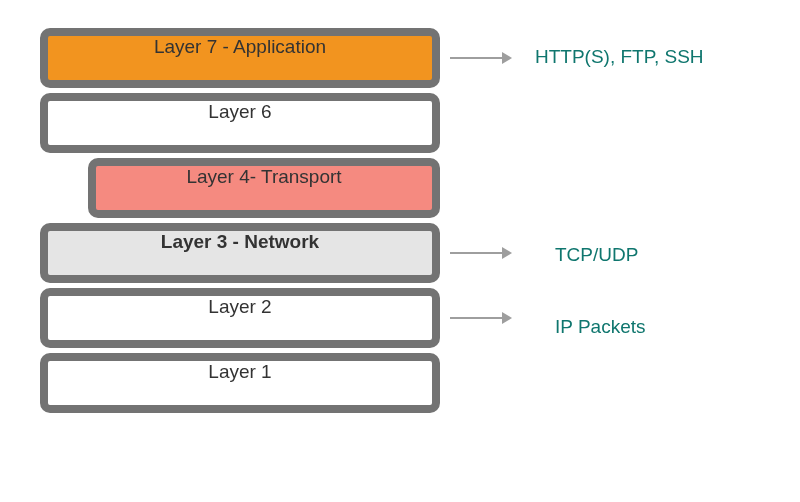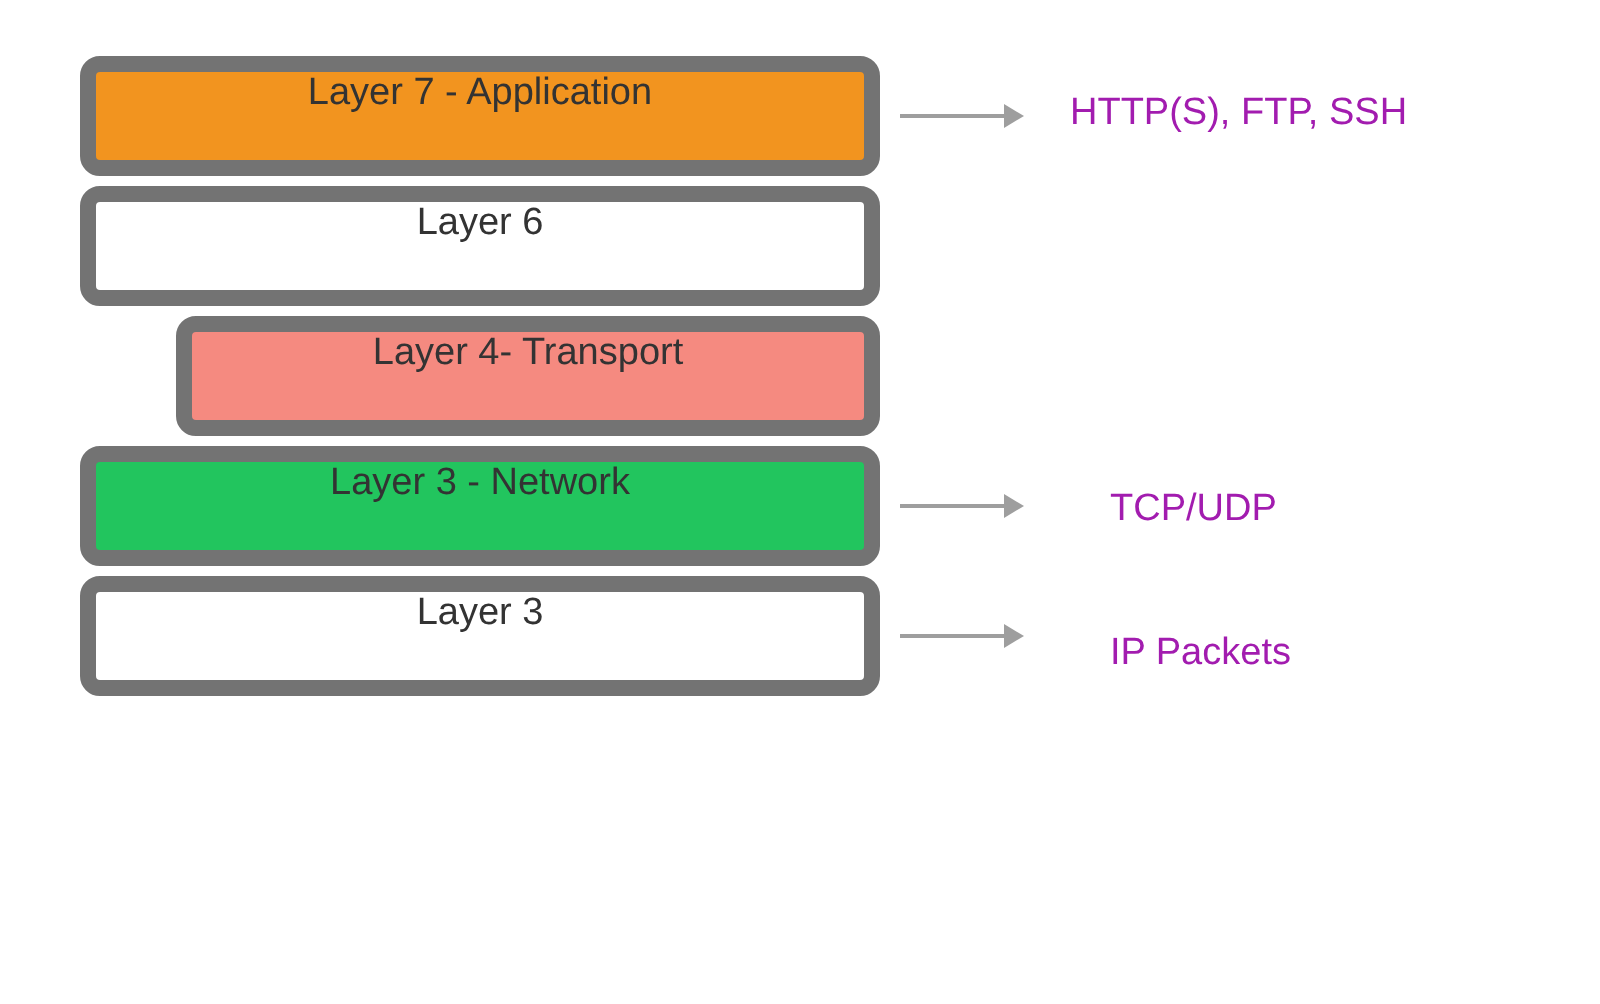--- a/index.html
+++ b/index.html
@@ -27,21 +27,21 @@
     background: #fff;
     display: flex;
     align-items: flex-start;
     justify-content: center;
     margin-bottom: 5px;
     font-size: 19px;
   }
   .layer:last-child { margin-bottom: 0; }
   .layer.orange { background: #f2941f; }
   .layer.red    { background: #f58a80; margin-left: 48px; }
-  .layer.green  { background: #22c55e; }
+  .layer.green  { background: #e5e5e5; font-weight: bold; }
 
   .arrow {
     position: absolute;
     display: flex;
     align-items: center;
     color: #9e9e9e;
   }
   .arrow .shaft {
     width: 52px;
     height: 2px;
@@ -49,41 +49,44 @@
   }
   .arrow .head {
     width: 0; height: 0;
     border-left: 10px solid #9e9e9e;
     border-top: 6px solid transparent;
     border-bottom: 6px solid transparent;
   }
   .note {
     position: absolute;
     font-size: 19px;
-    color: #a21caf;
+    color: #0f766e;
   }
 </style>
 </head>
 <body>
 
 <div class="stack">
   <div class="layer orange">
     <span>Layer 7 - Application</span>
   </div>
   <div class="layer">
     <span>Layer 6</span>
   </div>
   <div class="layer red">
     <span>Layer 4- Transport</span>
   </div>
   <div class="layer green">
     <span>Layer 3 - Network</span>
   </div>
   <div class="layer">
-    <span>Layer 3</span>
+    <span>Layer 2</span>
+  </div>
+  <div class="layer">
+    <span>Layer 1</span>
   </div>
 </div>
 
 <div class="arrow" style="left:450px; top:52px;">
   <div class="shaft"></div>
     <div class="head"></div>
 </div>
 <div class="note" style="left:535px; top:46px;">HTTP(S), FTP, SSH</div>
 
 <div class="arrow" style="left:450px; top:247px;">

